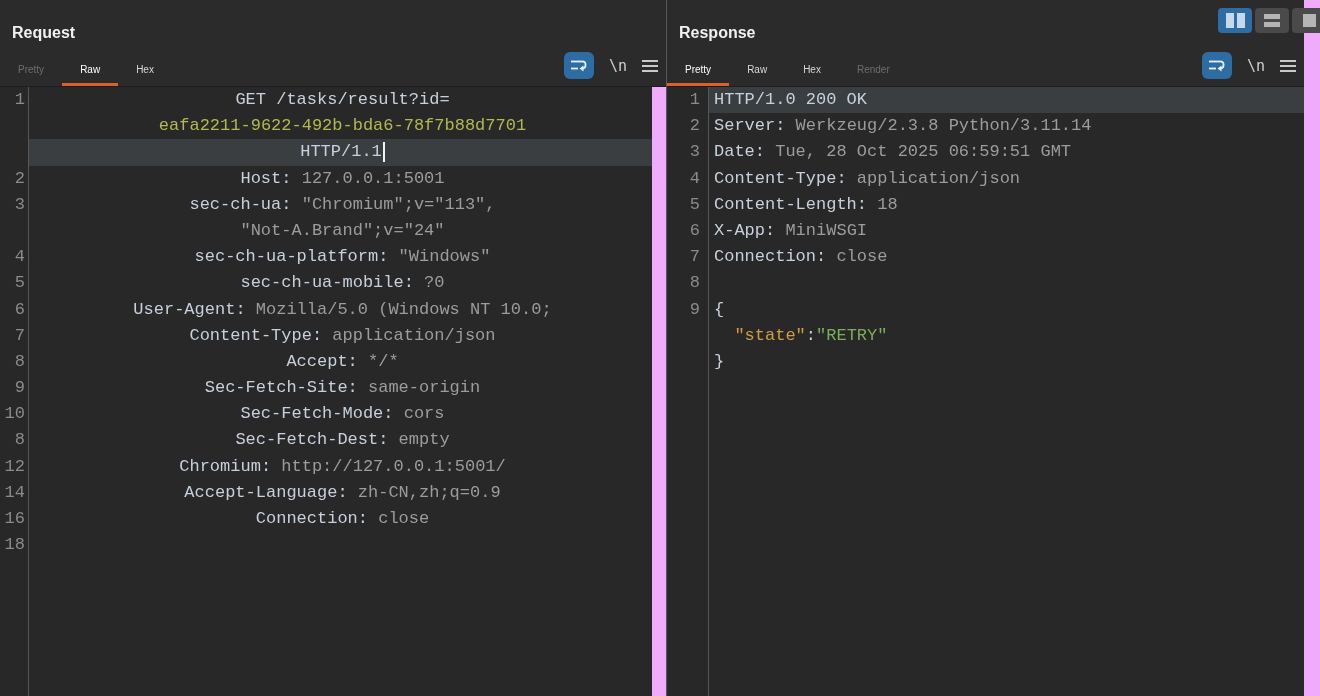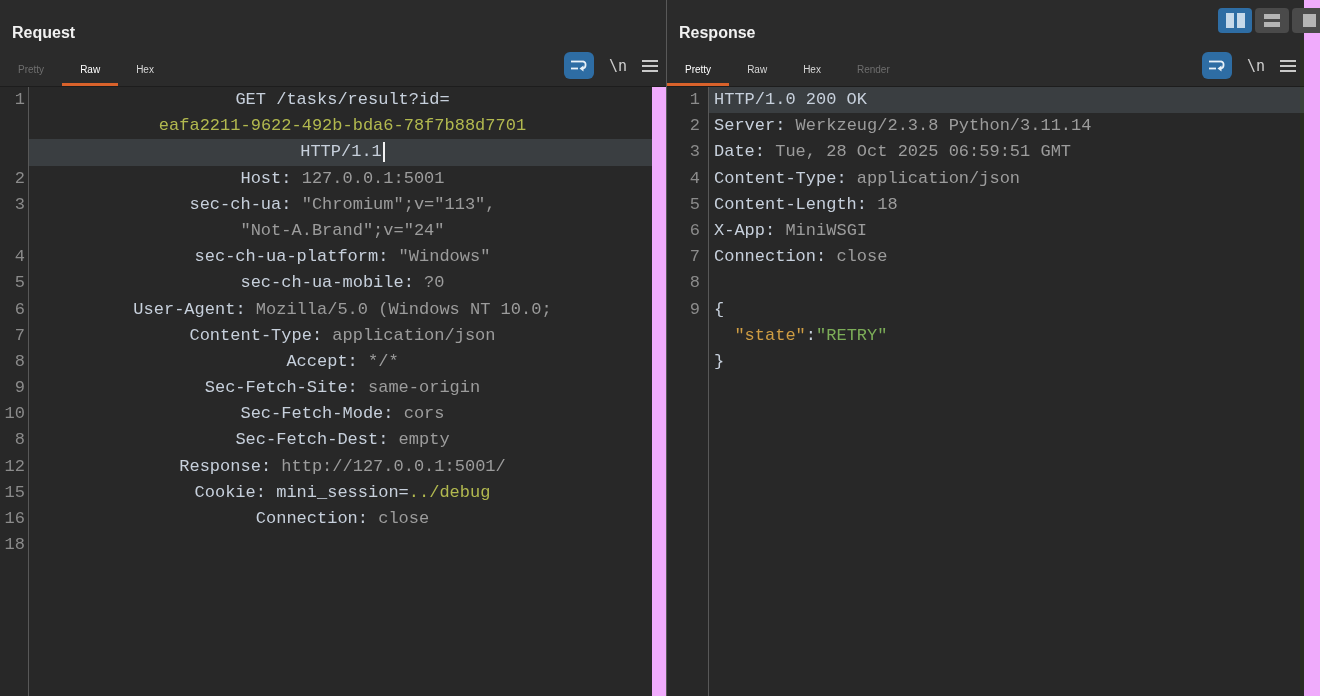--- a/index.html
+++ b/index.html
@@ -118,22 +118,22 @@
         <div class="row"><span class="gutter">3</span><span class="code"><span class="seg-name">sec-ch-ua:</span><span class="seg-val"> "Chromium";v="113",</span></span></div>
         <div class="row"><span class="gutter"></span><span class="code"><span class="seg-val">"Not-A.Brand";v="24"</span></span></div>
         <div class="row"><span class="gutter">4</span><span class="code"><span class="seg-name">sec-ch-ua-platform:</span><span class="seg-val"> "Windows"</span></span></div>
         <div class="row"><span class="gutter">5</span><span class="code"><span class="seg-name">sec-ch-ua-mobile:</span><span class="seg-val"> ?0</span></span></div>
         <div class="row"><span class="gutter">6</span><span class="code"><span class="seg-name">User-Agent:</span><span class="seg-val"> Mozilla/5.0 (Windows NT 10.0;</span></span></div>
         <div class="row"><span class="gutter">7</span><span class="code"><span class="seg-name">Content-Type:</span><span class="seg-val"> application/json</span></span></div>
         <div class="row"><span class="gutter">8</span><span class="code"><span class="seg-name">Accept:</span><span class="seg-val"> */*</span></span></div>
         <div class="row"><span class="gutter">9</span><span class="code"><span class="seg-name">Sec-Fetch-Site:</span><span class="seg-val"> same-origin</span></span></div>
         <div class="row"><span class="gutter">10</span><span class="code"><span class="seg-name">Sec-Fetch-Mode:</span><span class="seg-val"> cors</span></span></div>
         <div class="row"><span class="gutter">8</span><span class="code"><span class="seg-name">Sec-Fetch-Dest:</span><span class="seg-val"> empty</span></span></div>
-        <div class="row"><span class="gutter">12</span><span class="code"><span class="seg-name">Response:</span><span class="seg-val"> http://127.0.0.1:5001/</span></span></div>
-        <div class="row"><span class="gutter">15</span><span class="code"><span class="seg-name">Cookie:</span><span class="seg-name"> mini_session=</span><span class="seg-param">../debug</span></span></div>
+        <div class="row"><span class="gutter">12</span><span class="code"><span class="seg-name">Chromium:</span><span class="seg-val"> http://127.0.0.1:5001/</span></span></div>
+        <div class="row"><span class="gutter">14</span><span class="code"><span class="seg-name">Accept-Language:</span><span class="seg-val"> zh-CN,zh;q=0.9</span></span></div>
         <div class="row"><span class="gutter">16</span><span class="code"><span class="seg-name">Connection:</span><span class="seg-val"> close</span></span></div>
         <div class="row"><span class="gutter">18</span><span class="code"></span></div>
       </div>
   </div>
 
   <div class="v-divider"></div>
 
   <div class="panel panel-response">
     <div class="panel-header">
       <div class="panel-title">Response</div>

